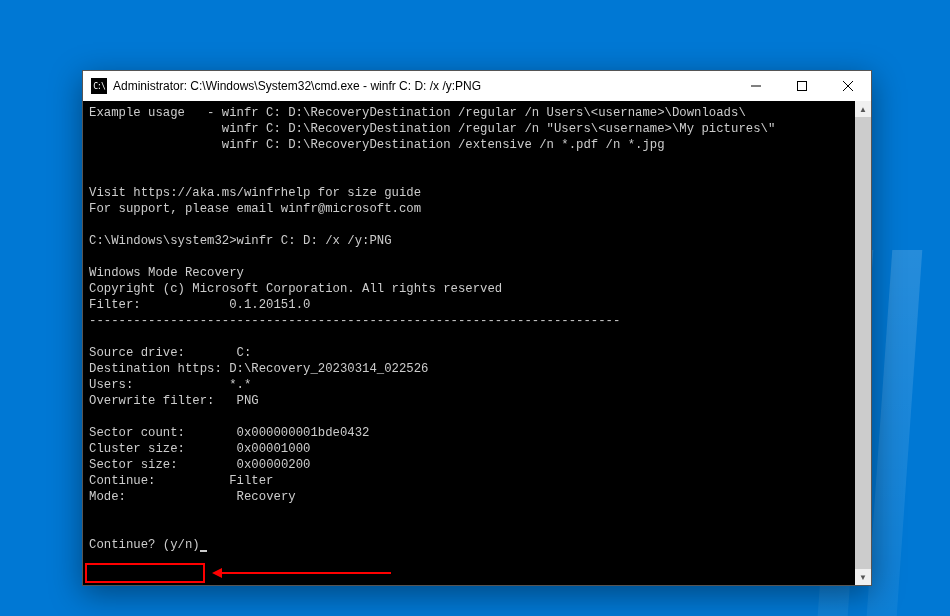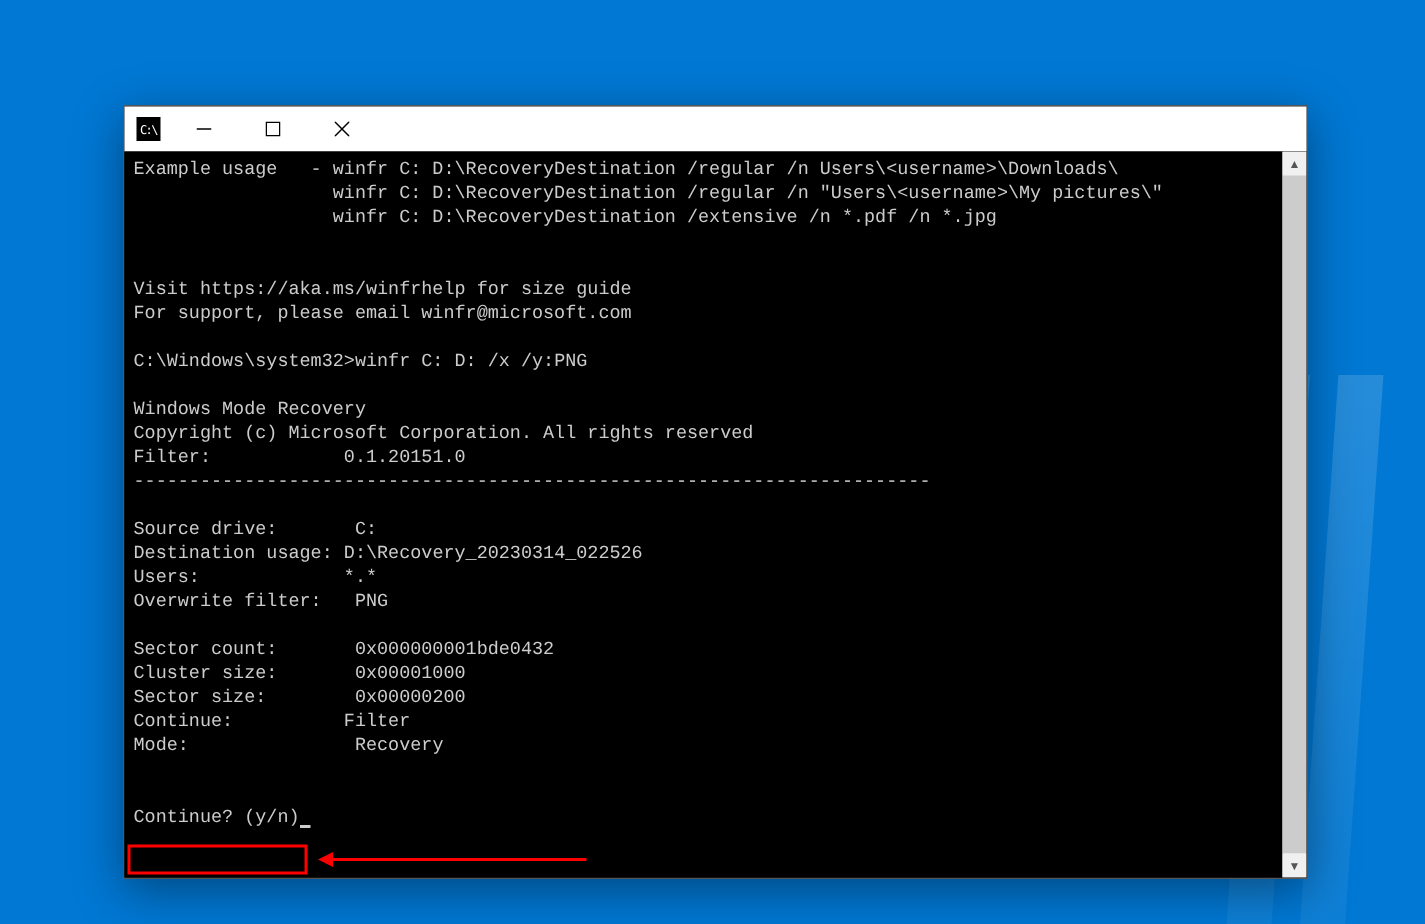--- a/index.html
+++ b/index.html
@@ -151,20 +151,21 @@
 <body>
 
 <div class="win-stripes">
   <div class="stripe"></div>
   <div class="stripe"></div>
 </div>
 
 <div class="window">
   <div class="titlebar">
     <div class="title-icon">C:\</div>
+    <div class="title-text">Administrator: C:\Windows\System32\cmd.exe - winfr  C: D: /x /y:PNG</div>
     <div class="win-controls">
       <div class="win-btn">
         <svg viewBox="0 0 10 10">
             <line x1="0" y1="5" x2="10" y2="5" stroke="#000" stroke-width="1"></line>
           </svg>
       </div>
       <div class="win-btn">
         <svg viewBox="0 0 10 10">
             <rect x="0.5" y="0.5" width="9" height="9" fill="none" stroke="#000" stroke-width="1"></rect>
           </svg>
@@ -188,21 +189,21 @@
 <span>For support, please email winfr@microsoft.com</span>
 
 <span>C:\Windows\system32&gt;</span><span>winfr C: D: /x /y:PNG</span>
 
 <span>Windows Mode Recovery</span>
 <span>Copyright (c) Microsoft Corporation. All rights reserved</span>
 <span>Filter:</span>            <span>0.1.20151.0</span>
 <span>------------------------------------------------------------------------</span>
 
 <span>Source drive:</span>       <span>C:</span>
-<span>Destination usage:</span> <span>D:\Recovery_20230314_022526</span>
+<span>Destination https:</span> <span>D:\Recovery_20230314_022526</span>
 <span>Users:</span>             <span>*.*</span>
 <span>Overwrite filter:</span>   <span>PNG</span>
 
 <span>Sector count:</span>       <span>0x000000001bde0432</span>
 <span>Cluster size:</span>       <span>0x00001000</span>
 <span>Sector size:</span>        <span>0x00000200</span>
 <span>Continue:</span>          <span>Filter</span>
 <span>Mode:</span>               <span>Recovery</span>
 
 

